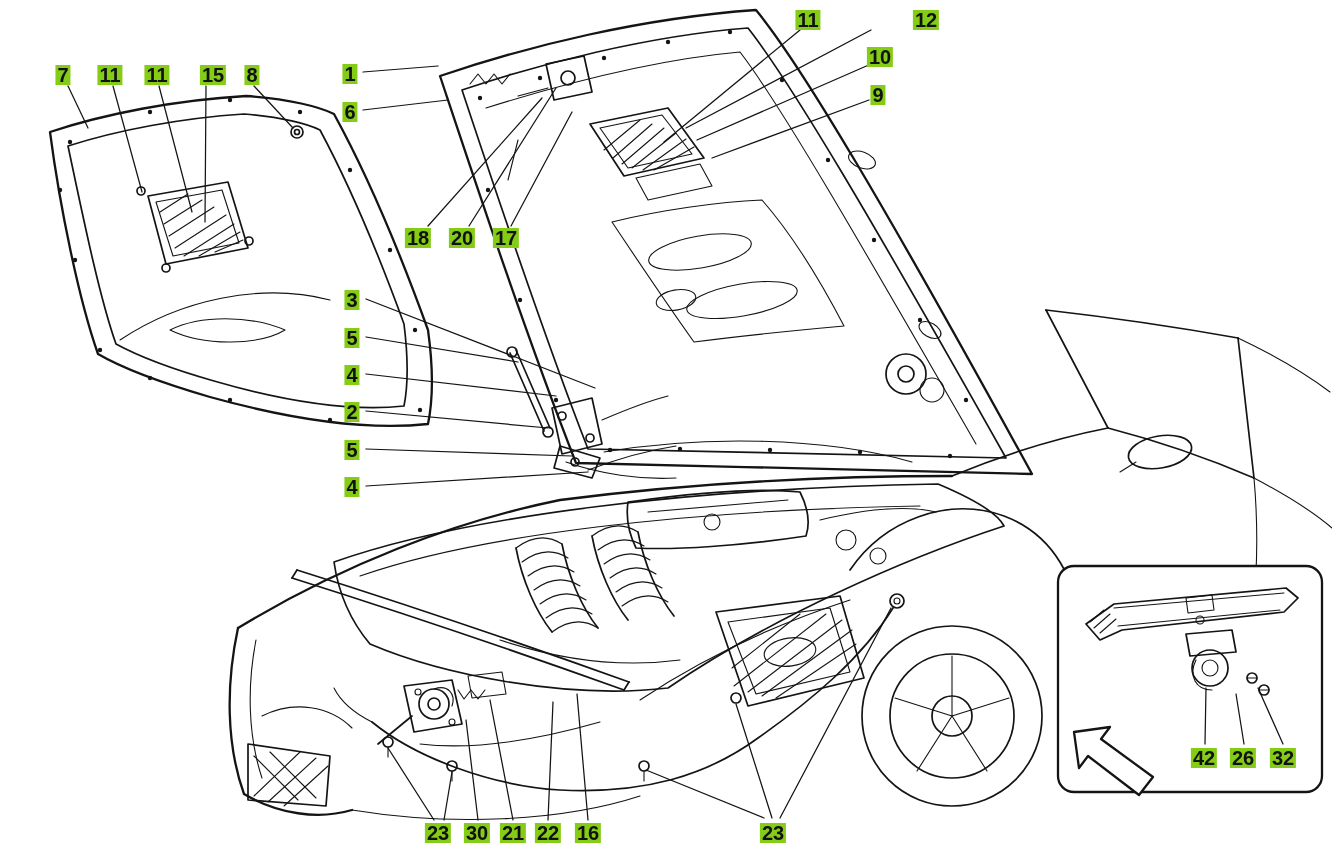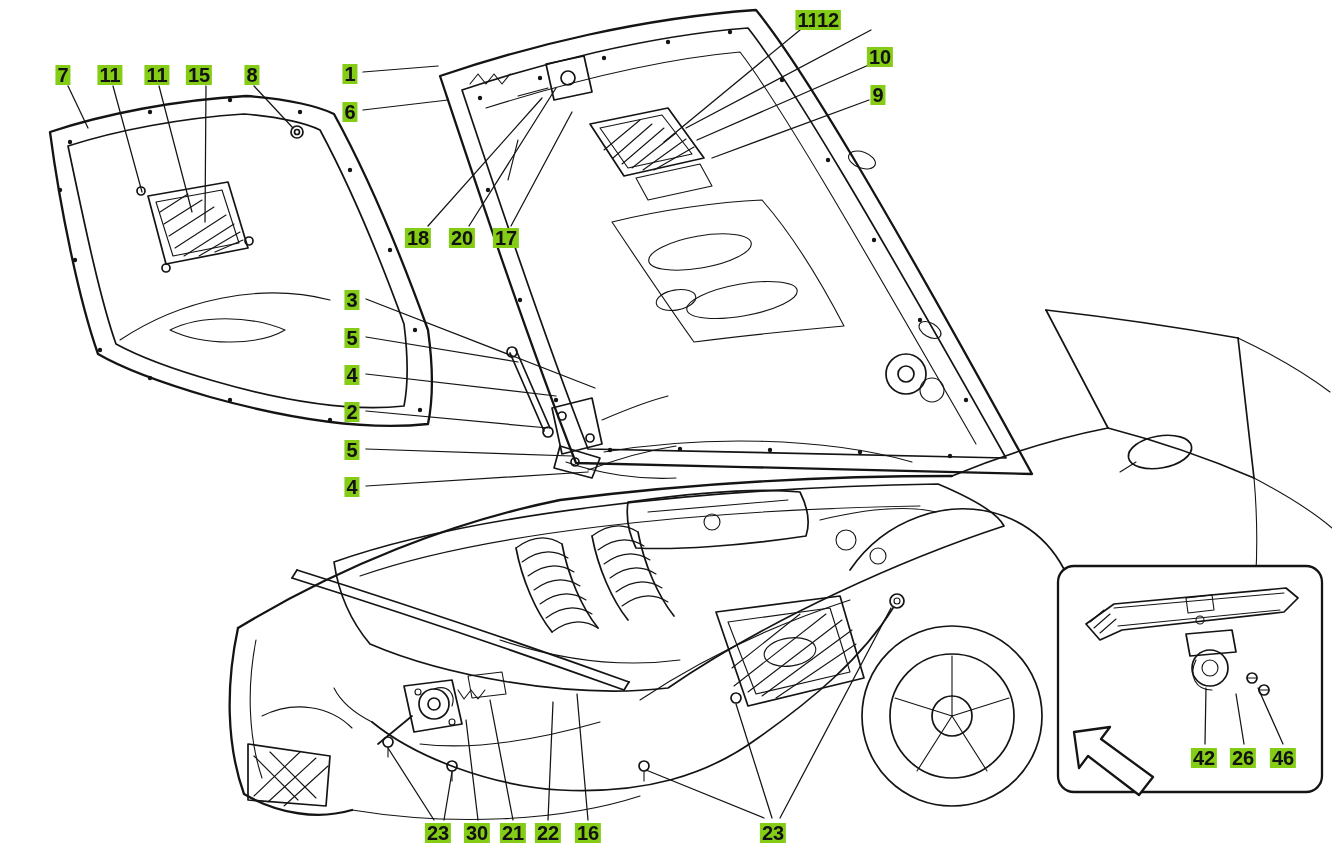--- a/index.html
+++ b/index.html
@@ -309,41 +309,41 @@
     <line x1="1205" y1="744" x2="1206" y2="688"></line>
     <line x1="1244" y1="744" x2="1236" y2="694"></line>
     <line x1="1283" y1="744" x2="1258" y2="688"></line>
   </g>
 </svg>
 
 <div>
   <div class="callout" style="left:63px;top:75px">7</div>
   <div class="callout" style="left:110px;top:75px">11</div>
   <div class="callout" style="left:157px;top:75px">11</div>
-  <div class="callout" style="left:199px;top:75px">15</div>
+  <div class="callout" style="left:213px;top:75px">15</div>
   <div class="callout" style="left:252px;top:75px">8</div>
   <div class="callout" style="left:350px;top:74px">1</div>
   <div class="callout" style="left:350px;top:112px">6</div>
   <div class="callout" style="left:808px;top:20px">11</div>
-  <div class="callout" style="left:828px;top:20px">12</div>
+  <div class="callout" style="left:926px;top:20px">12</div>
   <div class="callout" style="left:880px;top:57px">10</div>
   <div class="callout" style="left:878px;top:95px">9</div>
   <div class="callout" style="left:418px;top:238px">18</div>
   <div class="callout" style="left:462px;top:238px">20</div>
   <div class="callout" style="left:506px;top:238px">17</div>
   <div class="callout" style="left:352px;top:300px">3</div>
   <div class="callout" style="left:352px;top:338px">5</div>
   <div class="callout" style="left:352px;top:375px">4</div>
   <div class="callout" style="left:352px;top:412px">2</div>
   <div class="callout" style="left:352px;top:450px">5</div>
   <div class="callout" style="left:352px;top:487px">4</div>
   <div class="callout" style="left:438px;top:833px">23</div>
   <div class="callout" style="left:477px;top:833px">30</div>
   <div class="callout" style="left:513px;top:833px">21</div>
   <div class="callout" style="left:548px;top:833px">22</div>
   <div class="callout" style="left:588px;top:833px">16</div>
   <div class="callout" style="left:773px;top:833px">23</div>
   <div class="callout" style="left:1204px;top:758px">42</div>
   <div class="callout" style="left:1243px;top:758px">26</div>
-  <div class="callout" style="left:1283px;top:758px">46</div>
+  <div class="callout" style="left:1283px;top:758px">32</div>
 </div>
 
 </div>
 
 </body></html>

